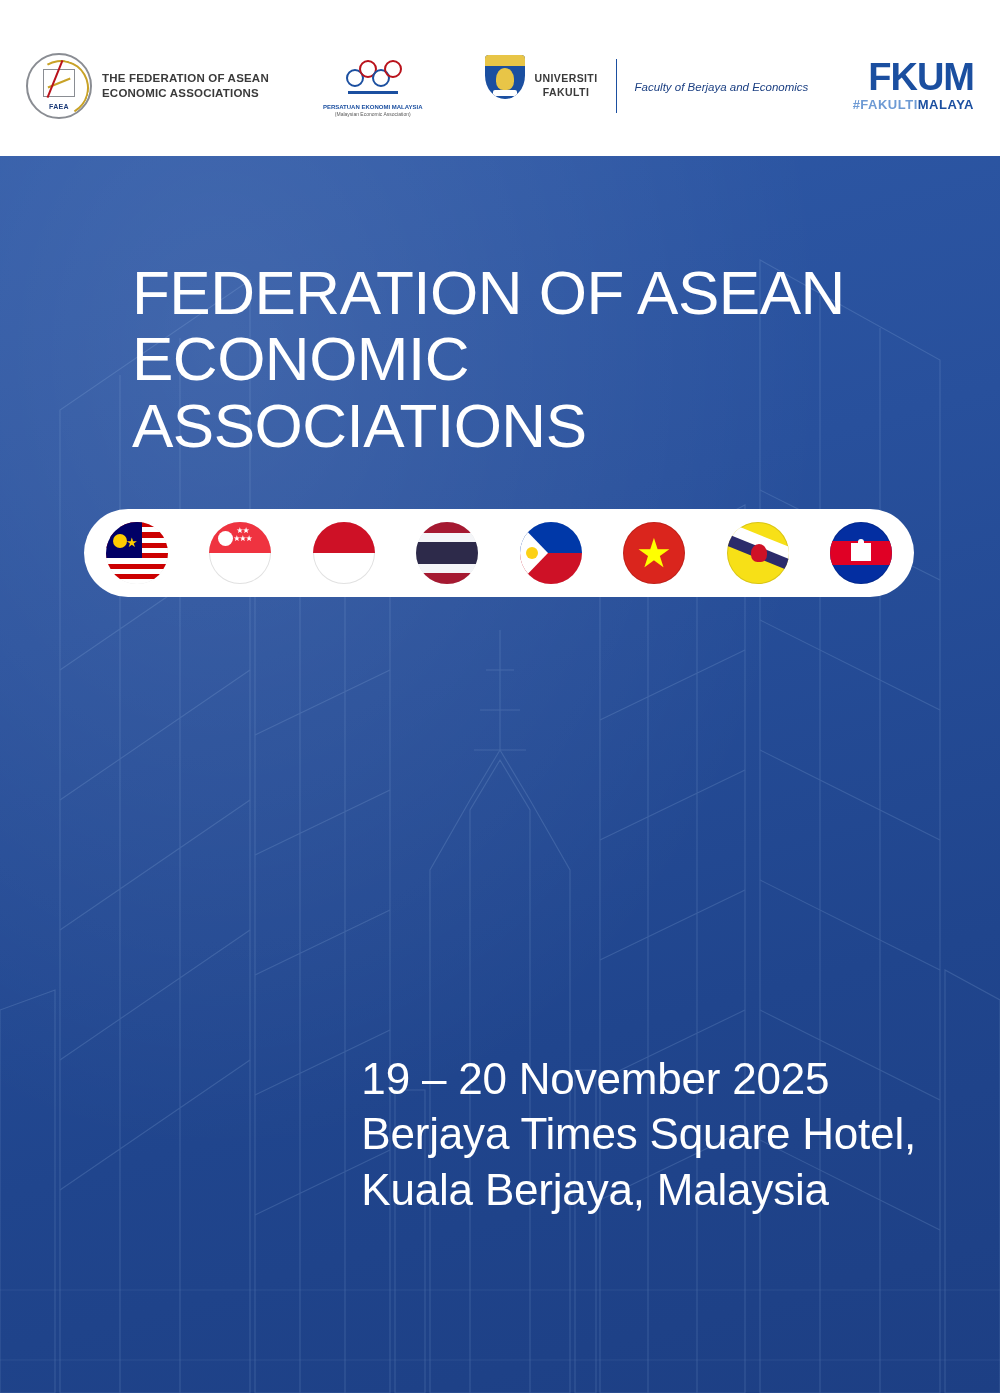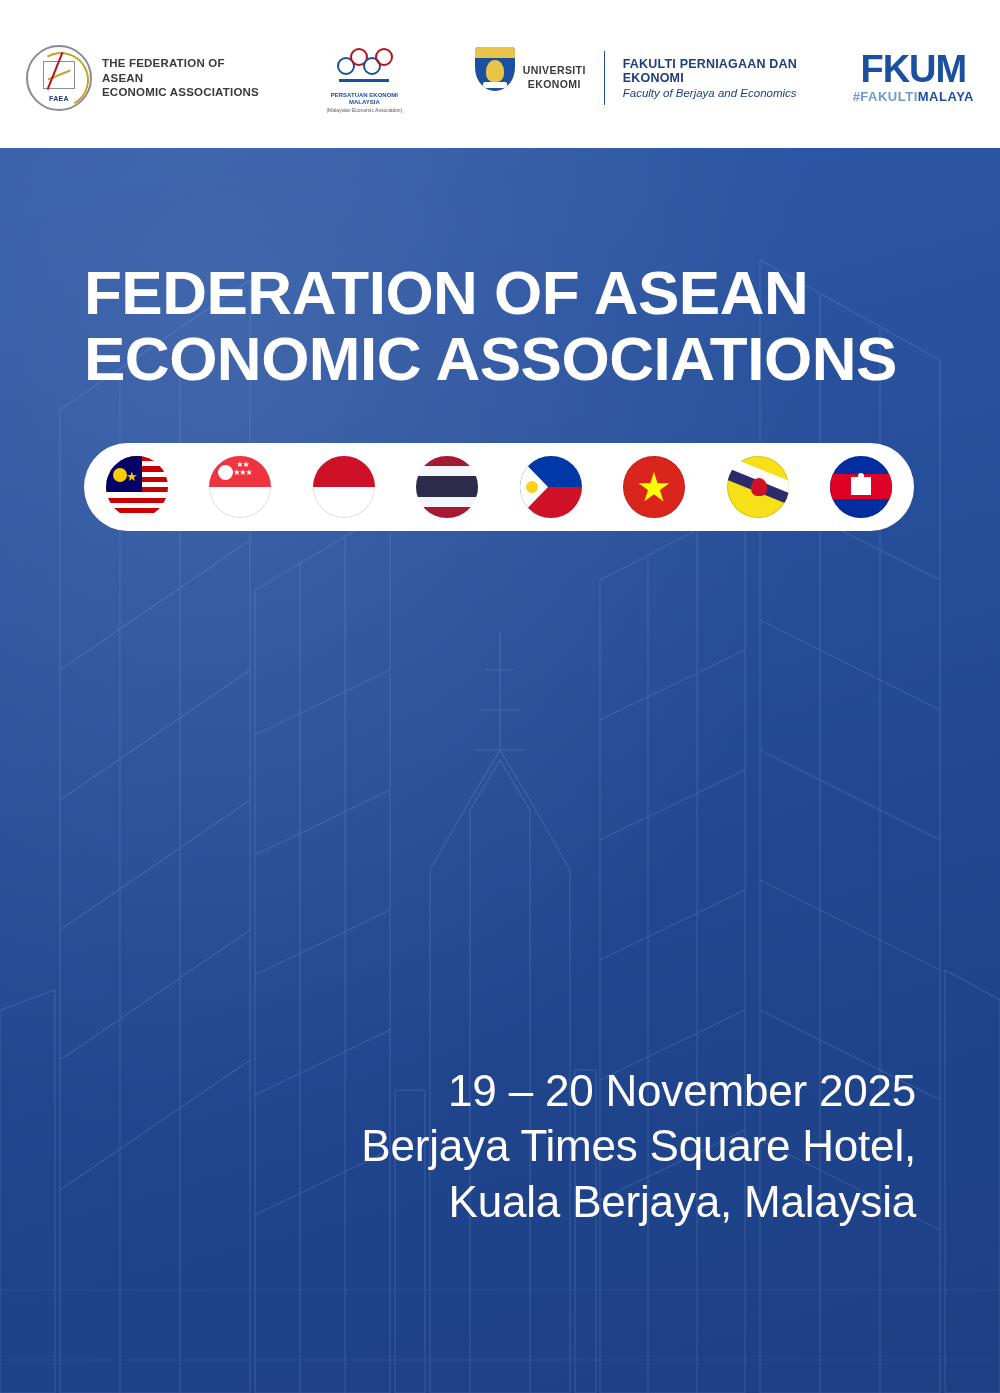--- a/index.html
+++ b/index.html
@@ -11,21 +11,21 @@
     width: 1000px;
     height: 1393px;
     font-family: "Liberation Sans", sans-serif;
     overflow: hidden;
     position: relative;
   }
 
   
   .header {
     position: absolute;
-    left: 0; top: 8px;
+    left: 0; top: 16px;
     width: 1000px;
     height: 140px;
     background: #ffffff;
     display: flex;
     align-items: center;
     box-sizing: border-box;
     padding: 0 26px;
     z-index: 5;
   }
   .logo-block {
@@ -198,20 +198,21 @@
     font-size: 11.5px;
     font-style: italic;
     color: #1b3f82;
     margin-top: 2px;
   }
 
   
   .fkum-logo {
     margin-left: auto;
     flex-direction: column;
+    align-items: flex-end;
   }
   .fkum-word {
     font-size: 38px;
     font-weight: bold;
     color: #1b4fa0;
     letter-spacing: -1px;
     line-height: .9;
     position: relative;
   }
   .fkum-tag {
@@ -247,24 +248,25 @@
     position: absolute;
     left: 0; top: 0;
     width: 1000px; height: 1283px;
     box-sizing: border-box;
     padding: 0 84px;
   }
 
   .title {
     margin-top: 150px;
     font-size: 62px;
-    font-weight: bold;
+    font-weight: normal;
     color: #ffffff;
     line-height: 1.07;
     letter-spacing: -.5px;
+    margin-left: 48px;
   }
   .subtitle {
     margin-top: 8px;
     font-size: 52px;
     font-weight: 300;
     color: #ffffff;
     letter-spacing: 0px;
   }
   .tagline {
     margin-top: 26px;
@@ -401,22 +403,21 @@
   }
   .fl-kh .temple:after {
     content:""; position:absolute; left:0px; top:-3px;
     width:20px; height:5px; background:#ffffff;
   }
 
   
   .event-info {
     position: absolute;
     right: 84px;
-    bottom: 164px;
-    text-align: right;
+    bottom: 176px;
     color: #ffffff;
   }
   .event-info div {
     font-size: 44px;
     font-weight: normal;
     line-height: 1.26;
     letter-spacing: -.2px;
   }
 </style>
 </head>
@@ -453,25 +454,24 @@
 
   <div class="logo-block um-logo">
     <div class="um-crest">
       <div class="shield">
         <div class="tiger"></div>
         <div class="book"></div>
       </div>
     </div>
     <div class="um-name">
       <div>UNIVERSITI</div>
-      <div>EKONOMI</div>
+      <div>FAKULTI</div>
     </div>
     <div class="um-divider"></div>
     <div class="fbe-text">
-      <div class="l1">FAKULTI PERNIAGAAN DAN EKONOMI</div>
       <div class="l2">Faculty of Berjaya and Economics</div>
     </div>
   </div>
 
   <div class="logo-block fkum-logo">
     <div class="fkum-word">
       <span>FKUM</span>
     </div>
     <div class="fkum-tag">
       <span class="light">#FAKULTI</span><span>MALAYA</span>

